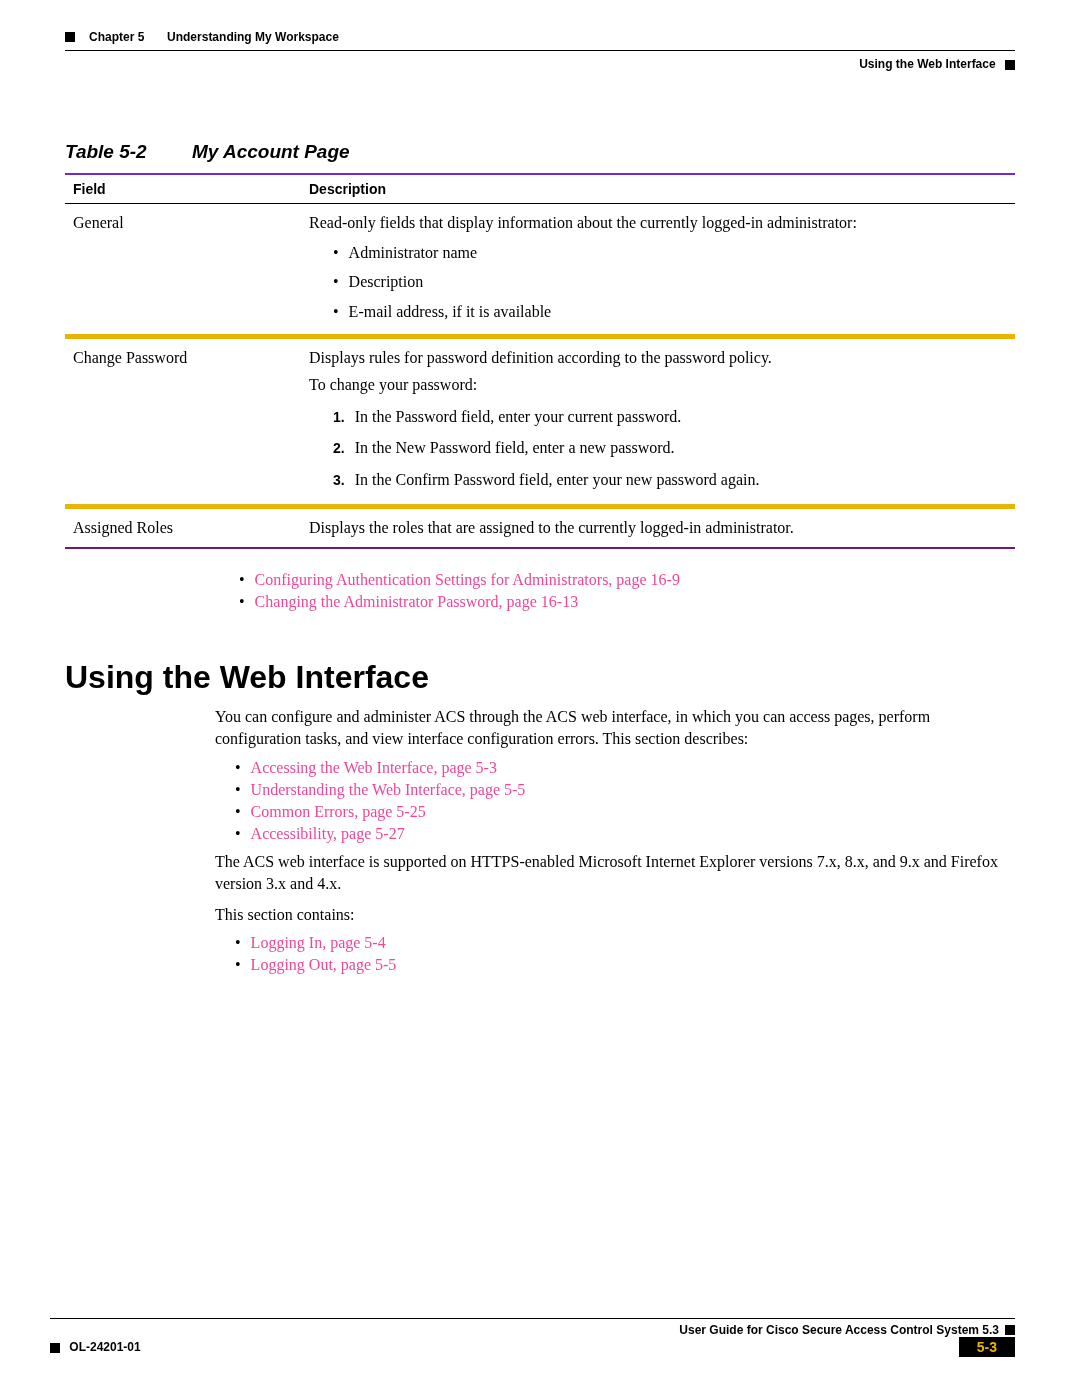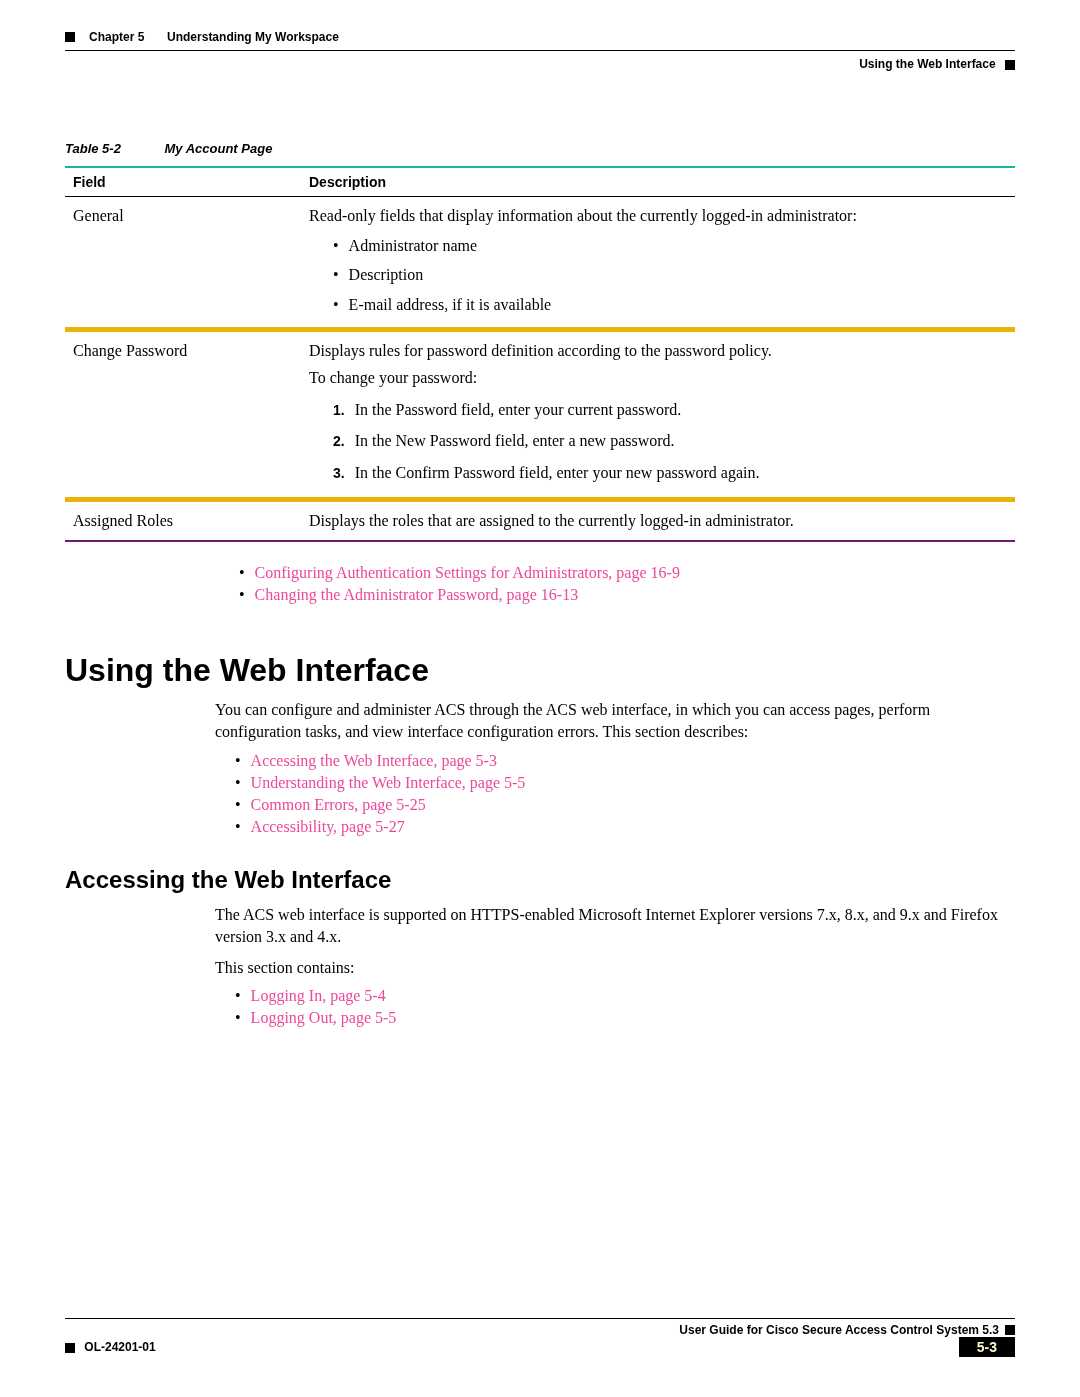--- a/index.html
+++ b/index.html
@@ -55,37 +55,37 @@
   .black-sq-left {
     display: inline-block;
     width: 10px;
     height: 10px;
     background: #000;
     margin-right: 6px;
     vertical-align: middle;
   }
   .table-caption {
     font-family: Arial, Helvetica, sans-serif;
-    font-size: 13px;
+    font-size: 19px;
     margin-top: 70px;
     margin-bottom: 10px;
   }
   .table-caption .label { font-style: italic; font-weight: bold; margin-right: 40px; }
   .table-caption .title { font-style: italic; font-weight: bold; }
   table.doc-table {
     width: 100%;
     border-collapse: collapse;
     font-size: 16px;
   }
   table.doc-table th {
     font-family: Arial, Helvetica, sans-serif;
     font-size: 14px;
     font-weight: bold;
     text-align: left;
-    border-top: 2px solid #14b8a6;
+    border-top: 2px solid #6d28d9;
     border-bottom: 1px solid #000;
     padding: 6px 8px;
     vertical-align: top;
   }
   table.doc-table td {
     border-bottom: 5px solid #eab308;
     padding: 6px 8px;
     vertical-align: top;
     line-height: 1.6;
   }
@@ -148,21 +148,21 @@
     margin-top: 8px;
     margin-bottom: 8px;
   }
   .list-block {
     margin-left: 150px;
     margin-top: 8px;
   }
   .list-block .bullet-list { margin-left: 20px; }
   .footer {
     position: absolute;
-    left: 65px;
+    left: 50px;
     right: 65px;
     bottom: 40px;
   }
   .footer-top {
     border-top: 1px solid #000;
     padding-top: 4px;
     display: flex;
     justify-content: flex-end;
     align-items: center;
     font-family: Arial, Helvetica, sans-serif;
@@ -172,21 +172,21 @@
   .footer-bottom {
     display: flex;
     justify-content: space-between;
     align-items: center;
     font-family: Arial, Helvetica, sans-serif;
     font-size: 12px;
     font-weight: bold;
   }
   .page-num {
     background: #000;
-    color: #fef9c3;
+    color: #eab308;
     padding: 2px 18px;
     font-size: 14px;
     margin-left: 12px;
   }
 </style>
 </head>
 <body>
 
 <div class="page">
 
@@ -258,21 +258,20 @@
   <div class="body-p">You can configure and administer ACS through the ACS web interface, in which you can access pages, perform configuration tasks, and view interface configuration errors. This section describes:</div>
   <div class="list-block">
     <ul class="bullet-list">
       <li><span class="link">Accessing the Web Interface, page 5-3</span></li>
       <li><span class="link">Understanding the Web Interface, page 5-5</span></li>
       <li><span class="link">Common Errors, page 5-25</span></li>
       <li><span class="link">Accessibility, page 5-27</span></li>
     </ul>
   </div>
 
-  <div class="h2">Accessing the Web Interface</div>
   <div class="body-p">The ACS web interface is supported on HTTPS-enabled Microsoft Internet Explorer versions 7.x, 8.x, and 9.x and Firefox version 3.x and 4.x.</div>
   <div class="body-p">This section contains:</div>
   <div class="list-block">
     <ul class="bullet-list">
       <li><span class="link">Logging In, page 5-4</span></li>
       <li><span class="link">Logging Out, page 5-5</span></li>
     </ul>
   </div>
 
   <div class="footer">

